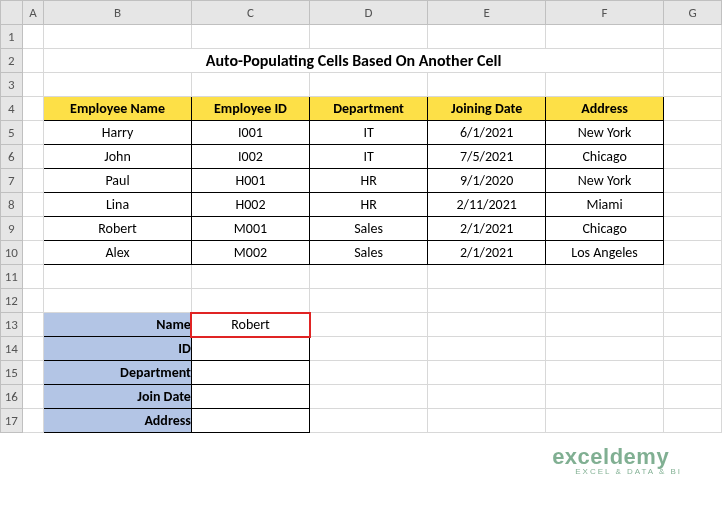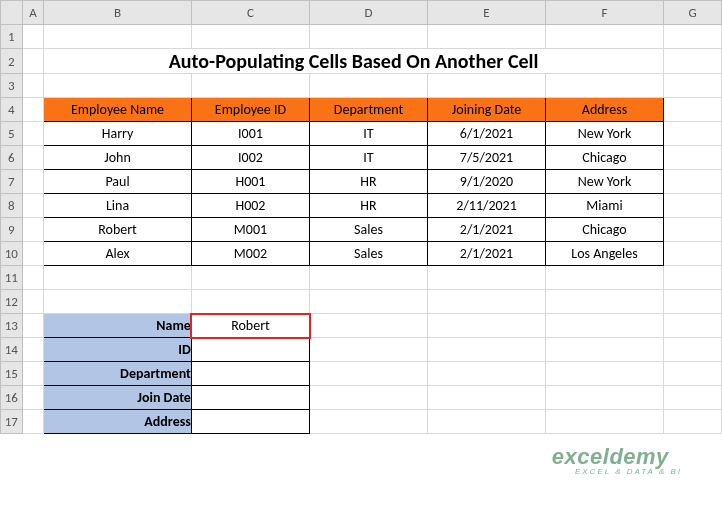--- a/index.html
+++ b/index.html
@@ -46,27 +46,27 @@
   .cB { width: 150px; }
   .cC { width: 120px; }
   .cD { width: 120px; }
   .cE { width: 120px; }
   .cF { width: 120px; }
   .cG { width: 60px; }
   .rowhead { width: 22px; }
   
   .title-cell {
     font-weight: bold;
-    font-size: 20px;
+    font-size: 16px;
     border: none !important;
     background: #fff;
   }
   .tbl-header {
-    background: #f97316;
-    font-weight: normal;
+    background: #fde047;
+    font-weight: bold;
     border: 1px solid #000;
   }
   .tbl-cell {
     border: 1px solid #000;
   }
   .lookup-label {
     background: #b3c5e5;
     font-weight: bold;
     border: 1px solid #000;
     text-align: right;
@@ -80,21 +80,20 @@
     position: relative;
   }
   
   .wm {
     position: absolute;
     right: 40px;
     bottom: 30px;
     text-align: left;
     opacity: 0.55;
     font-family: Arial, sans-serif;
-    font-style: italic;
   }
   .wm .icon {
     display: inline-block;
     width: 18px; height: 18px;
     background: linear-gradient(135deg,#1a6f3a,#0d3; );
     clip-path: polygon(10% 0, 100% 0, 90% 100%, 0 100%);
     vertical-align: middle;
     margin-right: 4px;
   }
   .wm .big {

